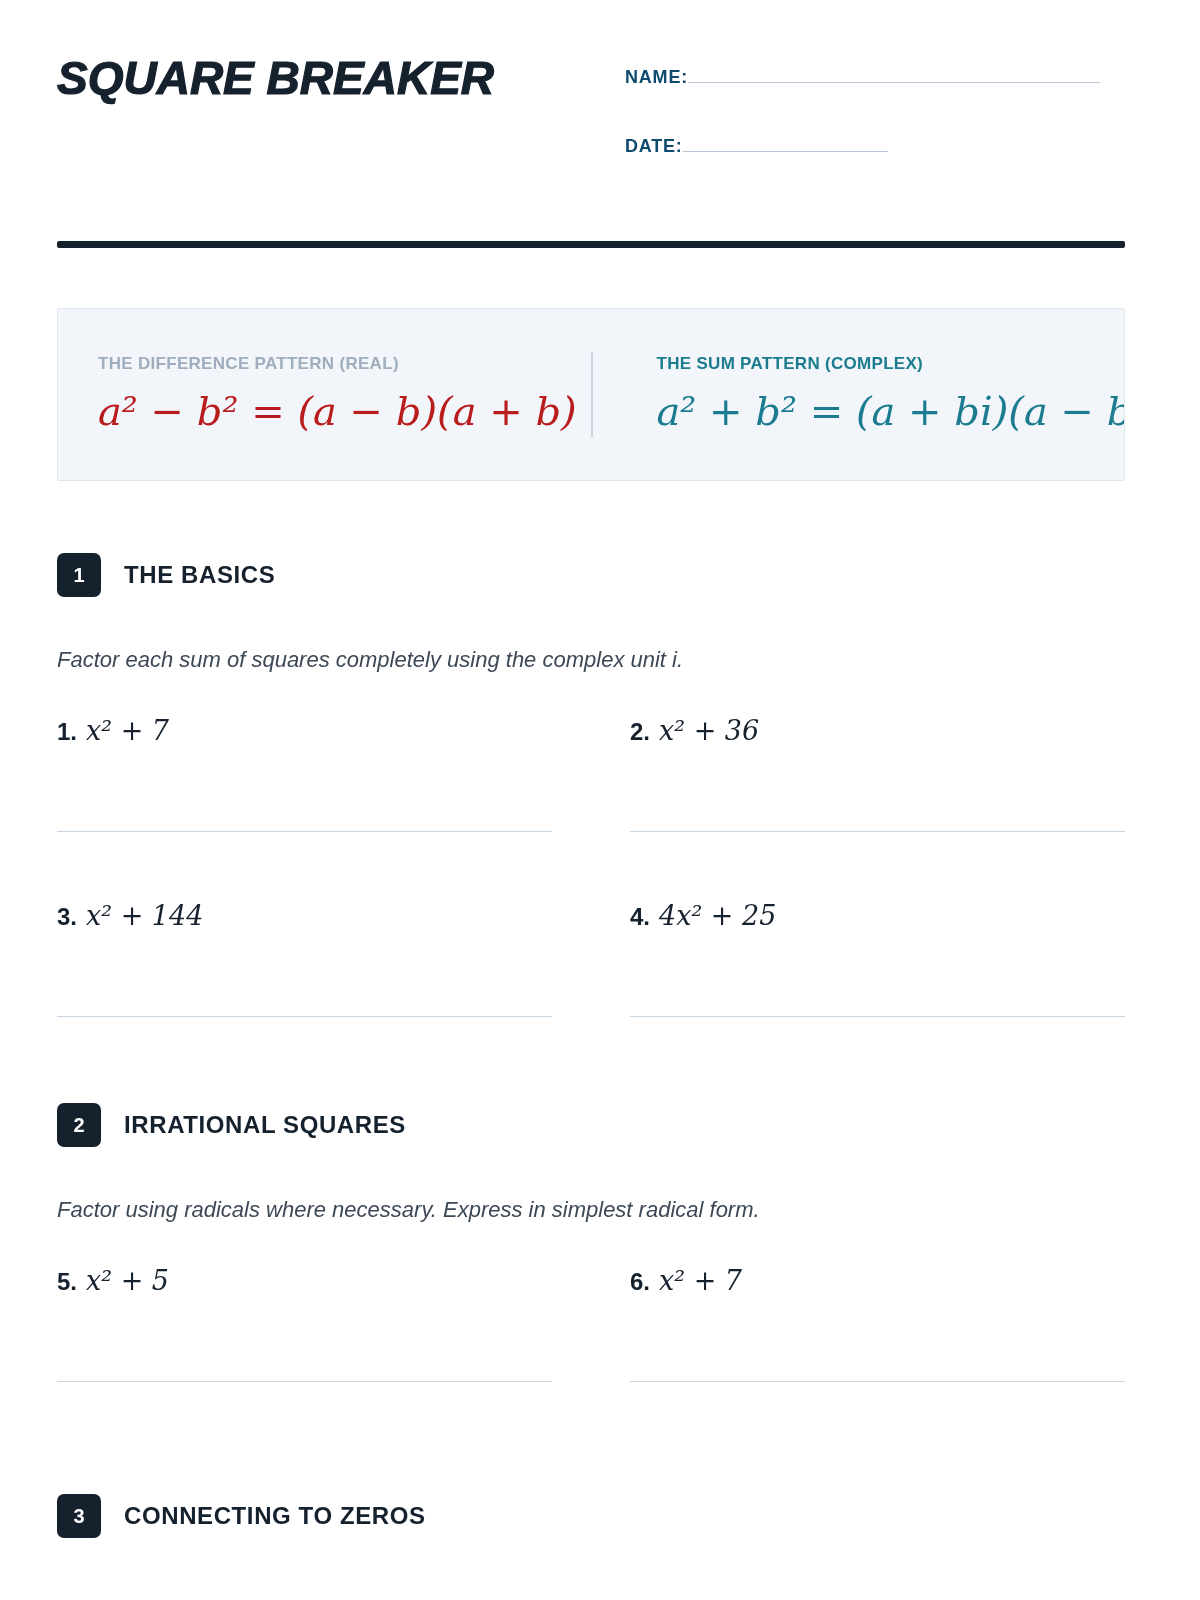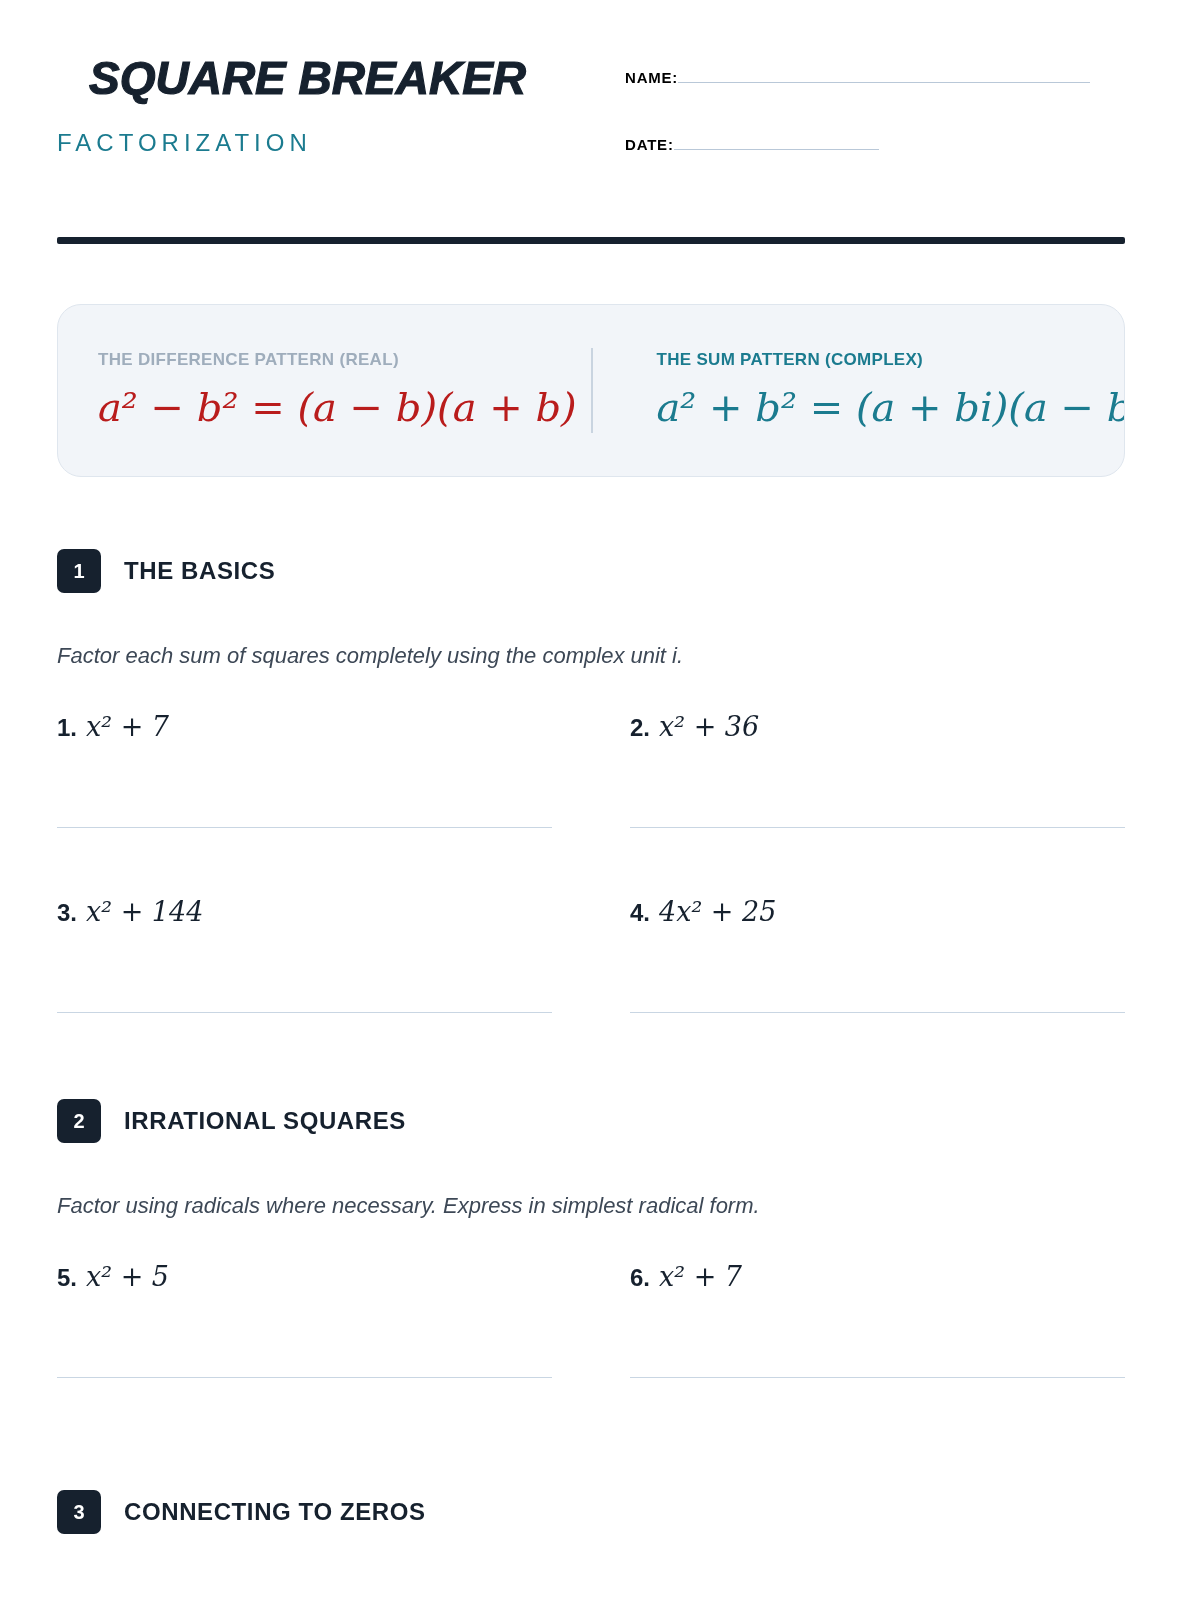--- a/index.html
+++ b/index.html
@@ -28,21 +28,20 @@
   }
 
   .title {
     font-size: 46px;
     font-weight: bold;
     font-style: italic;
     letter-spacing: 0px;
     color: #16212e;
     -webkit-text-stroke: 1.2px #16212e;
     line-height: 1.0;
-    margin-left: 32px;
   }
 
   .subtitle {
     margin-top: 20px;
     font-size: 24px;
     letter-spacing: 5px;
     color: #1b7b8f;
     line-height: 44px;
     font-weight: 400;
   }
@@ -52,24 +51,24 @@
     padding-top: 6px;
   }
 
   .field-row {
     display: flex;
     align-items: baseline;
     margin-bottom: 42px;
   }
 
   .field-label {
-    font-size: 15px;
+    font-size: 18px;
     font-weight: bold;
     letter-spacing: 0.8px;
-    color: #000000;
+    color: #0c4a6e;
     white-space: nowrap;
   }
 
   .field-line {
     display: inline-block;
     border-bottom: 1.5px solid #b9c8d8;
     height: 22px;
   }
   .name-line { width: 412px; }
   .date-line { width: 205px; }
@@ -82,21 +81,21 @@
     border-radius: 2px;
   }
 
   
   .pattern-box {
     margin-top: 60px;
     display: flex;
     align-items: stretch;
     background: #f2f5f9;
     border: 1.5px solid #dfe6ee;
-    border-radius: 24px;
+    border-radius: 2px;
     overflow: hidden;
   }
 
   .pattern-left {
     width: 50%;
     padding: 45px 30px 46px 40px;
   }
 
   .pattern-divider {
     width: 1.5px;
@@ -207,21 +206,20 @@
 </style>
 </head>
 <body>
 
 <div class="page">
 
   <div class="header">
     <div class="header-left">
       <h1 class="title">SQUARE BREAKER</h1>
       <div class="subtitle">
-        <div>FACTORIZATION</div>
       </div>
     </div>
     <div class="fields">
       <div class="field-row">
         <span class="field-label">NAME:</span>
         <span class="field-line name-line"></span>
       </div>
       <div class="field-row">
         <span class="field-label">DATE:</span>
         <span class="field-line date-line"></span>

